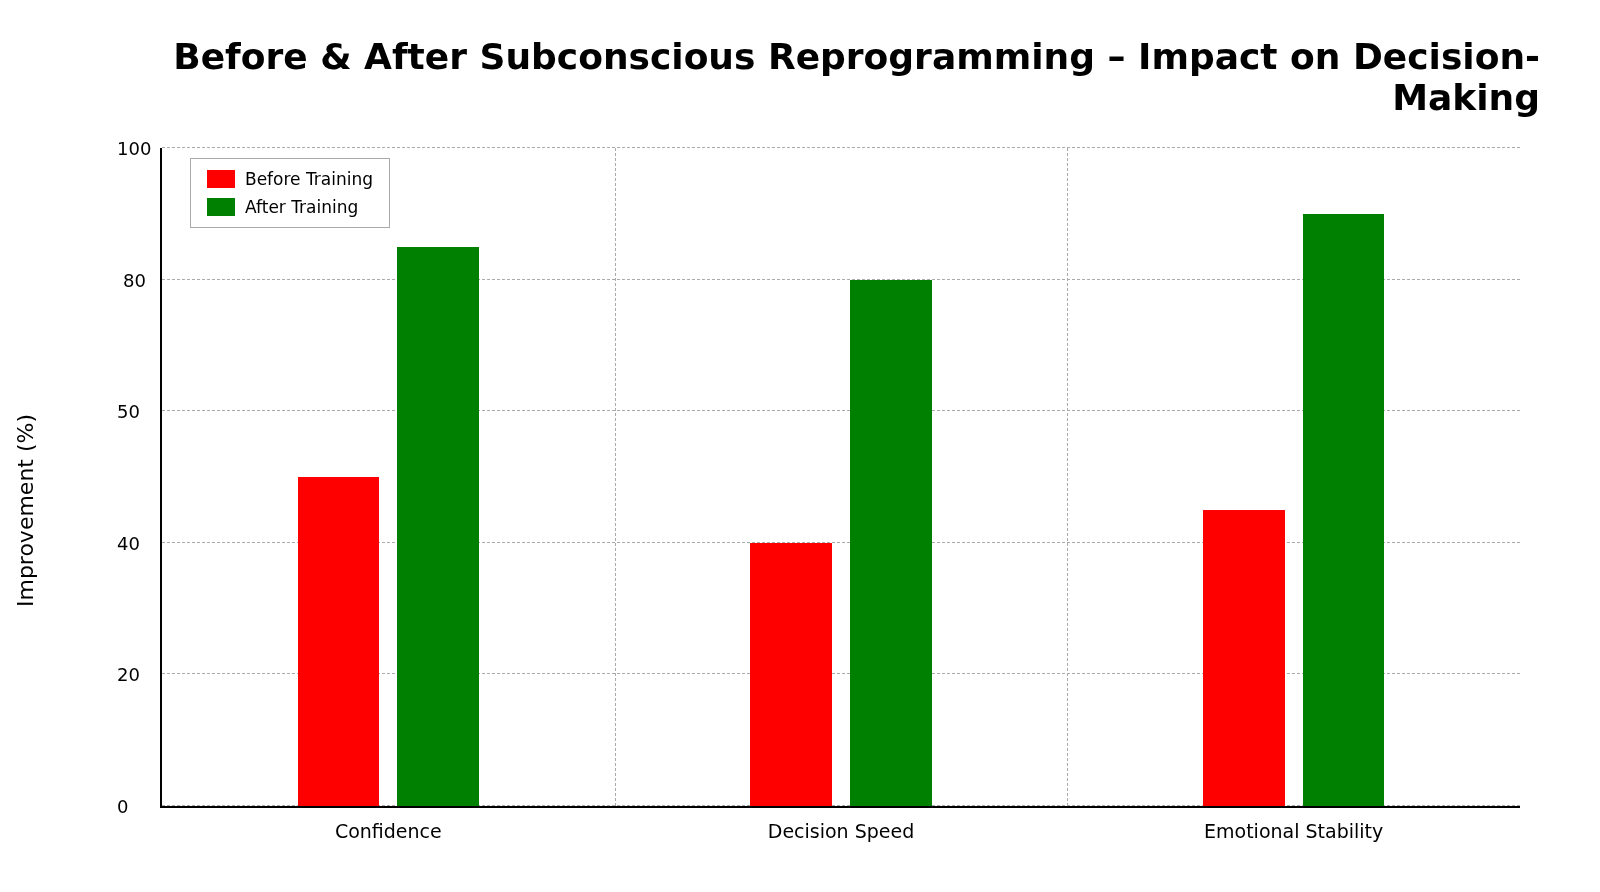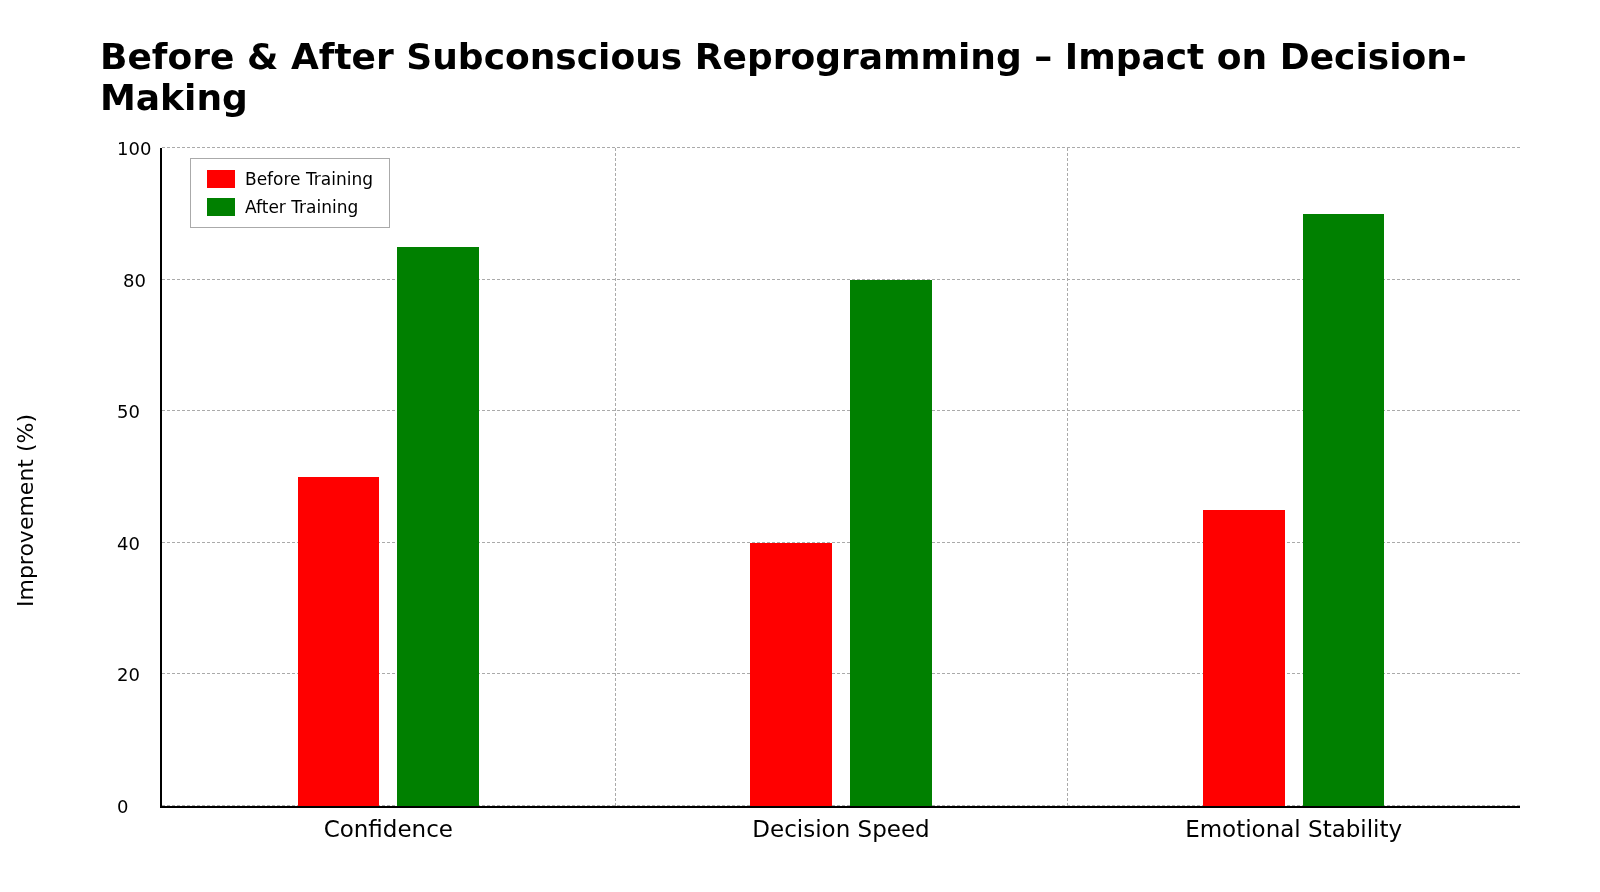--- a/index.html
+++ b/index.html
@@ -15,21 +15,21 @@
     .chart-container {
       width: 1560px;
       height: 860px;
       position: relative;
       background: #ffffff;
       padding: 20px 40px 60px 80px;
     }
     .chart-title {
       font-size: 36px;
       font-weight: bold;
-      text-align: left;
+      text-align: right;
       color: #000000;
       margin-bottom: 10px;
       font-family: 'DejaVu Sans', Arial, sans-serif;
     }
     .chart-area {
       position: relative;
       width: 100%;
       height: 740px;
       margin-top: 10px;
     }
@@ -93,21 +93,21 @@
     }
     .legend-color {
       width: 28px;
       height: 18px;
       margin-right: 10px;
       display: inline-block;
     }
     .x-tick-label {
       position: absolute;
       bottom: -36px;
-      font-size: 23px;
+      font-size: 19px;
       color: #000;
       text-align: right;
       transform: translateX(-50%);
       white-space: nowrap;
     }
     .vertical-divider {
       position: absolute;
       top: 0;
       bottom: 0;
       border-left: 1.5px dashed #aaaaaa;

